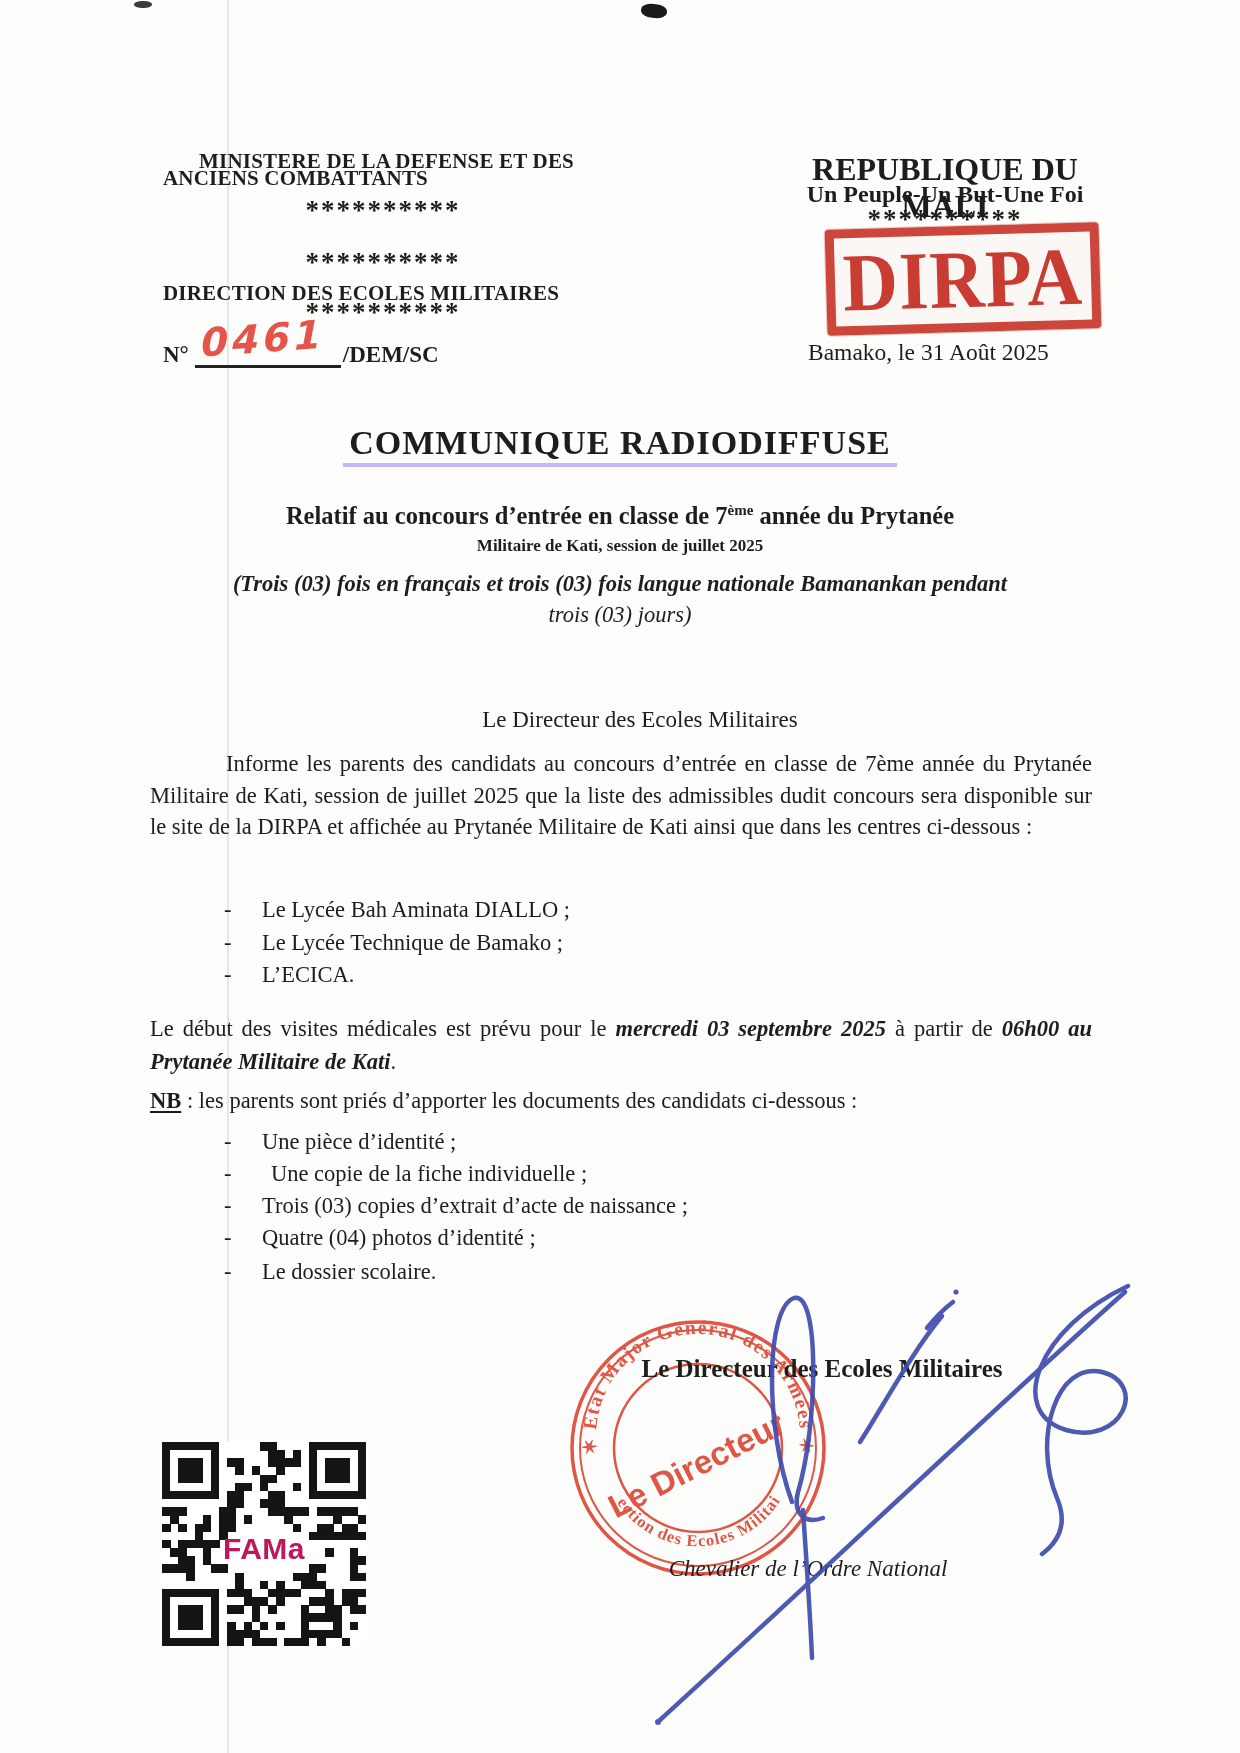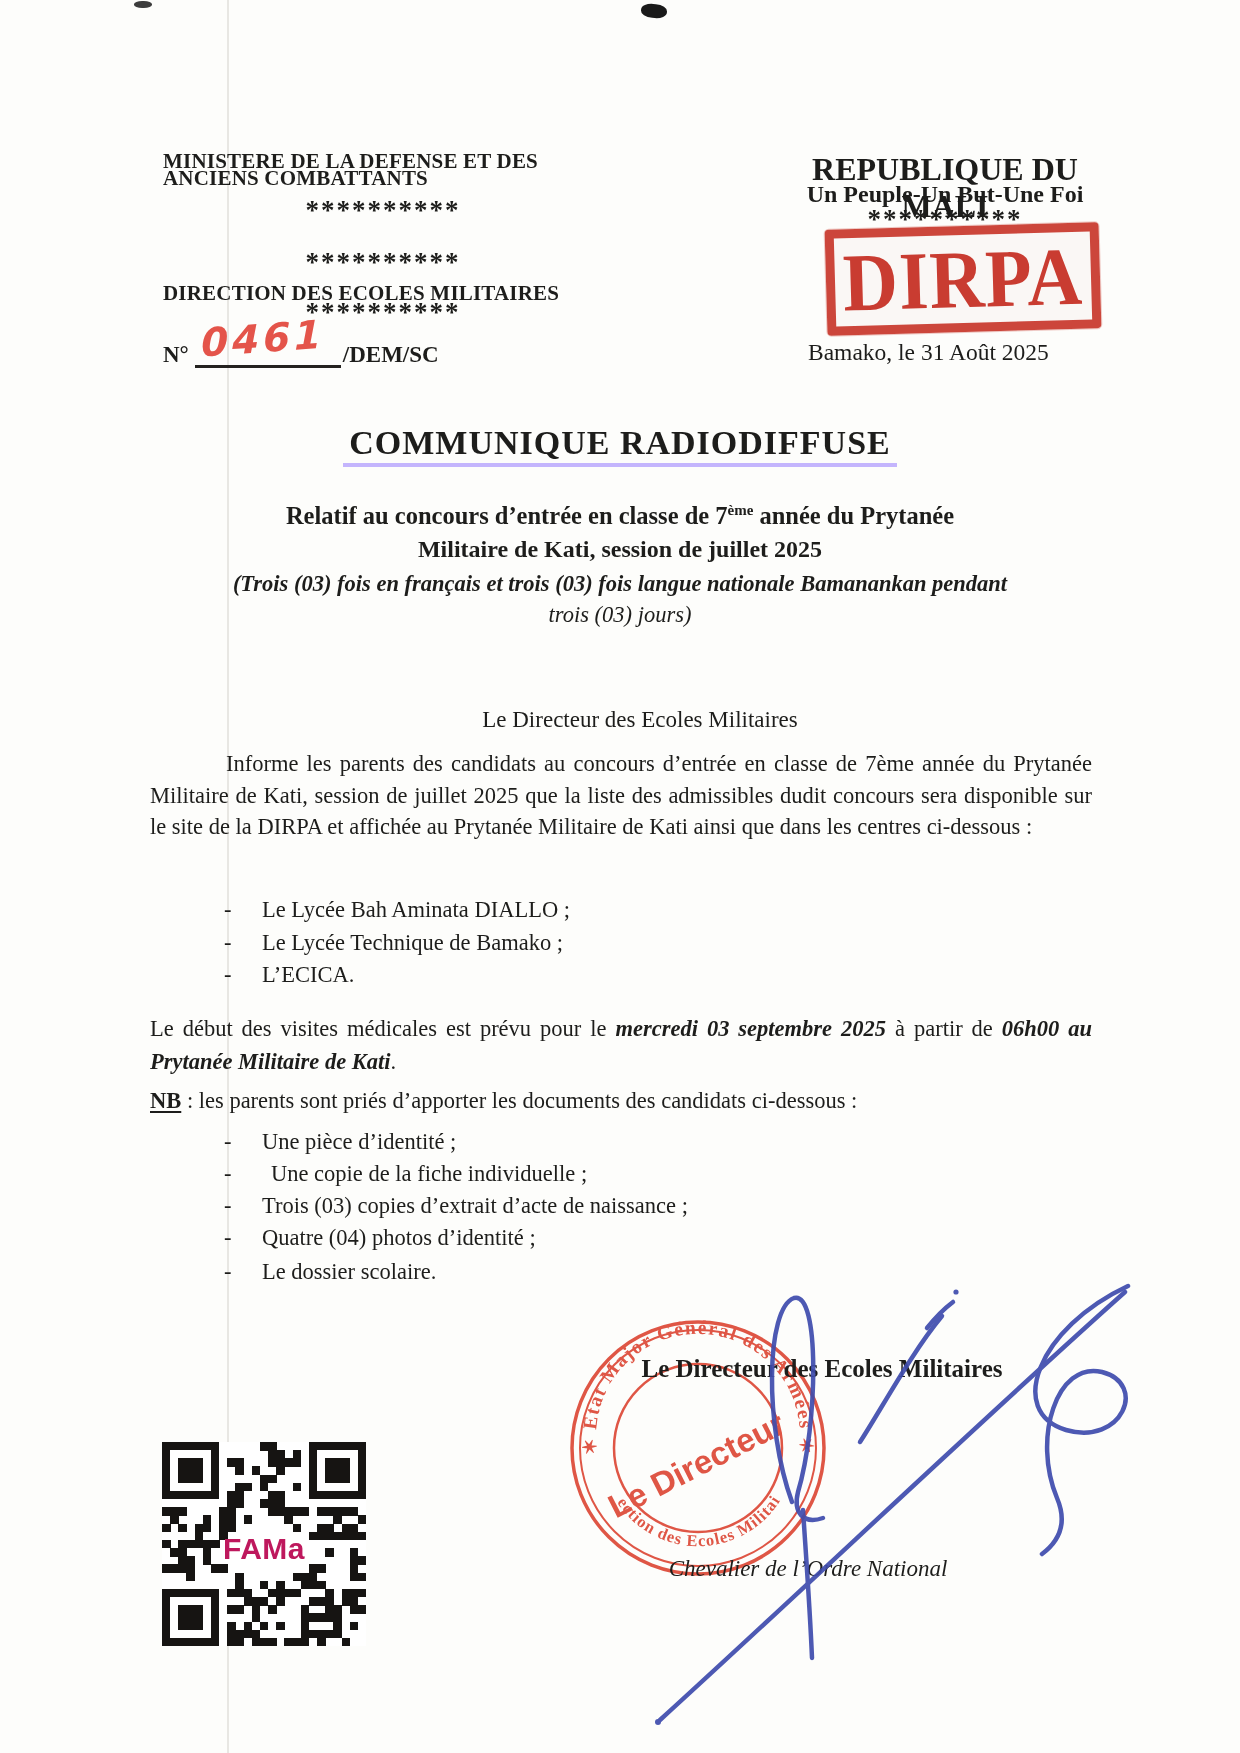--- a/index.html
+++ b/index.html
@@ -13,21 +13,21 @@
   .i{font-style:italic;}
   .nowrap{white-space:nowrap;}
 
   
   .artifact1{left:641px;top:4px;width:26px;height:14px;background:#1a1a1a;border-radius:45%;transform:rotate(5deg);}
   .artifact2{left:134px;top:1px;width:18px;height:7px;background:#3c3c3c;border-radius:45%;}
   .scanline{left:227px;top:0;width:2px;height:100%;background:rgba(185,182,172,0.30);}
 
   
   .hl{left:163px;width:440px;font-size:21px;font-weight:bold;line-height:1.1;letter-spacing:.2px;}
-  .hl1{top:150px;} .hl2{top:167px;} .hl3{top:232px;} .hl4{top:282px;}
+  .hl1{top:150px;margin-left:36px;} .hl2{top:167px;} .hl3{top:232px;} .hl4{top:282px;}
   .stars{left:163px;width:440px;top:0;font-size:27px;font-weight:bold;line-height:.8;text-align:center;letter-spacing:2px;}
   .st1{top:200px;} .st2{top:252px;} .st3{top:302px;}
   .refline{left:163px;top:331px;width:520px;font-size:23px;font-weight:bold;display:flex;align-items:flex-end;}
   .ref-slot{display:inline-block;width:146px;border-bottom:3px solid #24221f;margin:0 2px 0 6px;text-align:center;position:relative;height:34px;}
   .hand-number{
     position:absolute;left:6px;top:-12px;font-family:"DejaVu Sans",sans-serif;
     font-size:39px;font-weight:bold;font-style:italic;color:#e4544a;
     transform:rotate(-4deg) skewX(-4deg);letter-spacing:4px;line-height:1;
   }
 
@@ -47,21 +47,21 @@
     font-size:76px;font-weight:bold;color:rgba(198,50,38,.95);
     letter-spacing:1px;line-height:1;transform:scaleY(1.08);
   }
   .dateline{left:808px;top:339px;width:250px;font-size:23.5px;}
 
   
   .title-row{left:0;top:424px;width:1240px;text-align:center;}
   .title-row span{font-size:34px;font-weight:bold;letter-spacing:1px;border-bottom:4px solid #c4b5fd;padding:0 6px 2px 6px;}
   .subj1{left:0;top:502px;width:1240px;font-size:24.5px;font-weight:bold;text-align:center;}
   .subj1 sup{font-size:15px;}
-  .subj2{left:0;top:536px;width:1240px;font-size:24px;font-weight:bold;text-align:center;}
+  .subj2{left:0;top:536px;width:1240px;font-size:17px;font-weight:bold;text-align:center;}
   .note1{left:0;top:571px;width:1240px;font-size:22.5px;font-weight:bold;font-style:italic;text-align:center;}
   .note2{left:0;top:602px;width:1240px;font-size:22.5px;font-weight:normal;font-style:italic;text-align:center;}
   .salutation{left:20px;top:707px;width:1240px;font-size:23px;text-align:center;}
 
   .para{font-size:22.5px;line-height:31.5px;text-align:justify;}
   .body-par{left:150px;top:748px;width:942px;text-indent:76px;}
 
   .list-row{font-size:22.5px;line-height:1.2;}
   .dash{position:absolute;left:224px;}
   .li-text{position:absolute;left:262px;white-space:nowrap;}

